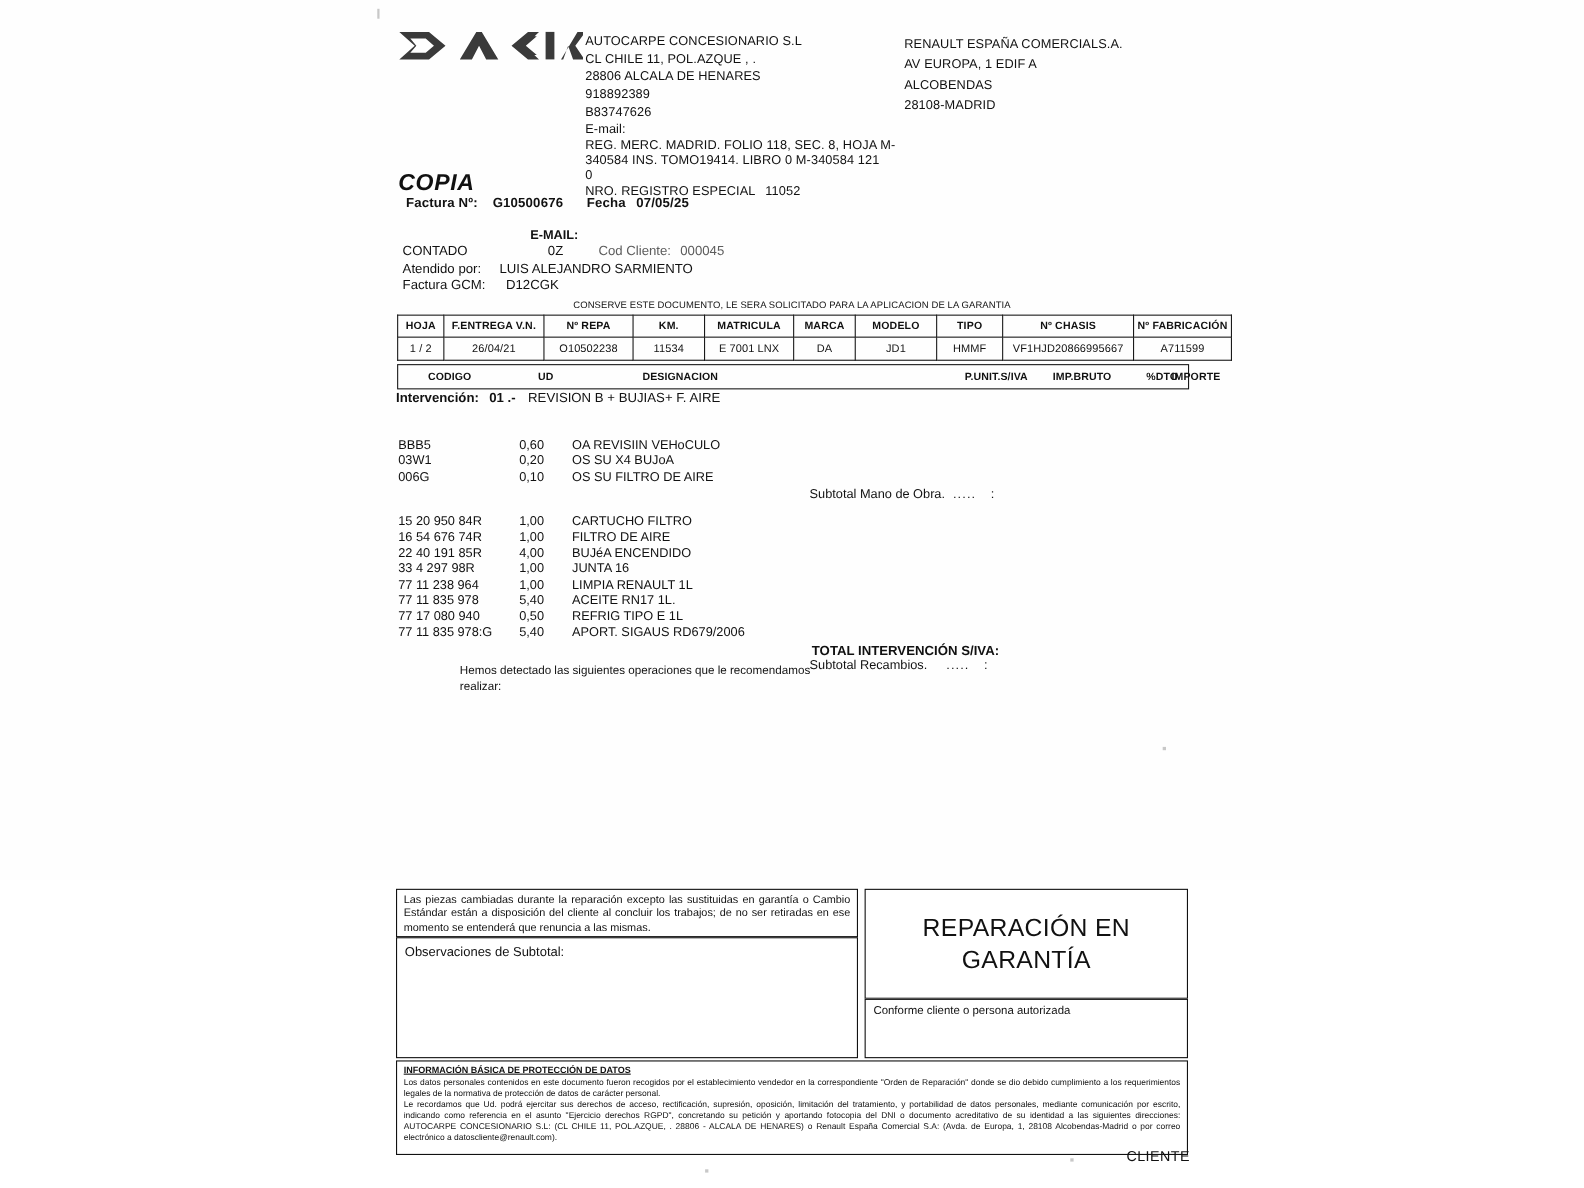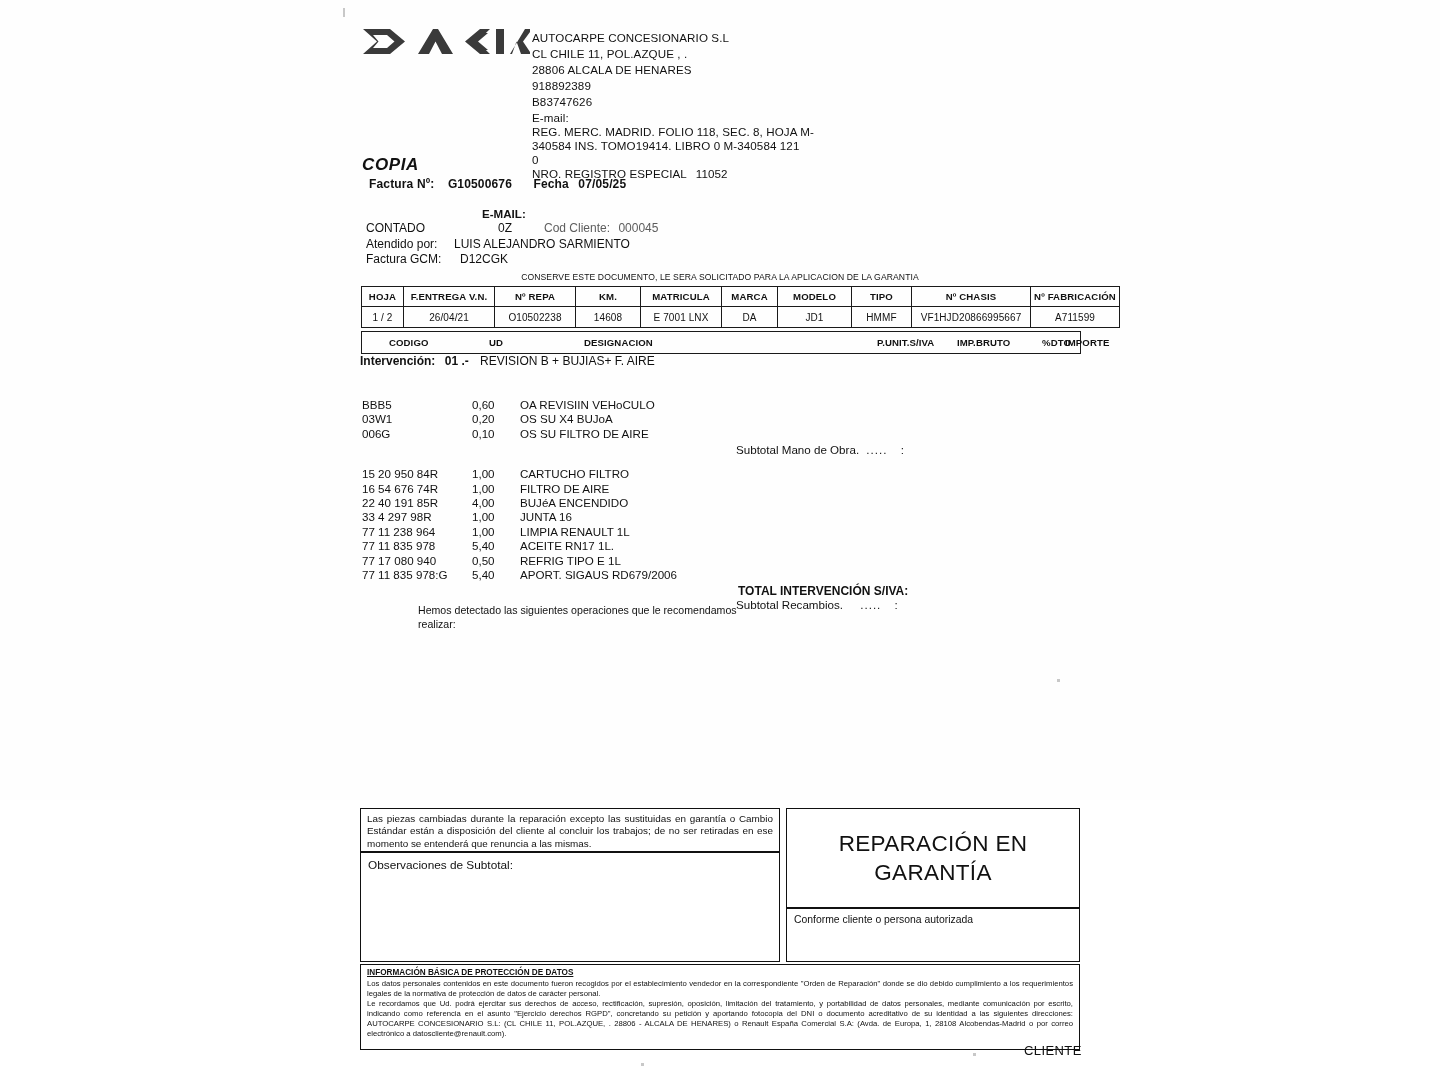--- a/index.html
+++ b/index.html
@@ -48,21 +48,21 @@
     position: absolute;
     left: 822px; top: 32px;
     width: 300px;
     font-size: 11.6px;
     line-height: 18.4px;
     letter-spacing: .1px;
   }
   .copia {
     position: absolute;
     left: 362px; top: 155px;
-    font-size: 17px;
+    font-size: 21px;
     font-style: italic;
     font-weight: bold;
     letter-spacing: .6px;
     text-align: right;
   }
   .factura-line {
     position: absolute;
     left: 369px; top: 177px;
     font-size: 12px;
     font-weight: bold;
@@ -294,20 +294,26 @@
     <div>E-mail:</div>
     <div class="reg">REG. MERC. MADRID. FOLIO 118, SEC. 8, HOJA M-</div>
     <div class="reg">340584 INS. TOMO19414. LIBRO 0 M-340584       121</div>
     <div class="reg">0</div>
     <div class="reg">
       <span>NRO. REGISTRO ESPECIAL</span>
       <span style="margin-left:6px;">11052</span>
     </div>
   </div>
 
+  <div class="hdr-right">
+    <div>RENAULT ESPAÑA COMERCIALS.A.</div>
+    <div>AV EUROPA, 1 EDIF A</div>
+    <div>ALCOBENDAS</div>
+    <div>28108-MADRID</div>
+  </div>
 
   <div class="copia">COPIA</div>
 
   <div class="factura-line">
     <span>Factura Nº:</span>
     <span class="num">G10500676</span>
     <span class="fec">Fecha</span>
     <span style="margin-left:6px;">07/05/25</span>
   </div>
 
@@ -358,21 +364,21 @@
         <td>TIPO</td>
         <td>Nº CHASIS</td>
         <td>Nº  FABRICACIÓN</td>
       </tr>
     </thead>
     <tbody>
       <tr>
         <td>1 / 2</td>
         <td>26/04/21</td>
         <td>O10502238</td>
-        <td>14608</td>
+        <td>11534</td>
         <td>E 7001 LNX</td>
         <td>DA</td>
         <td>JD1</td>
         <td>HMMF</td>
         <td>VF1HJD20866995667</td>
         <td>A711599</td>
       </tr>
     </tbody>
   </table>
 

